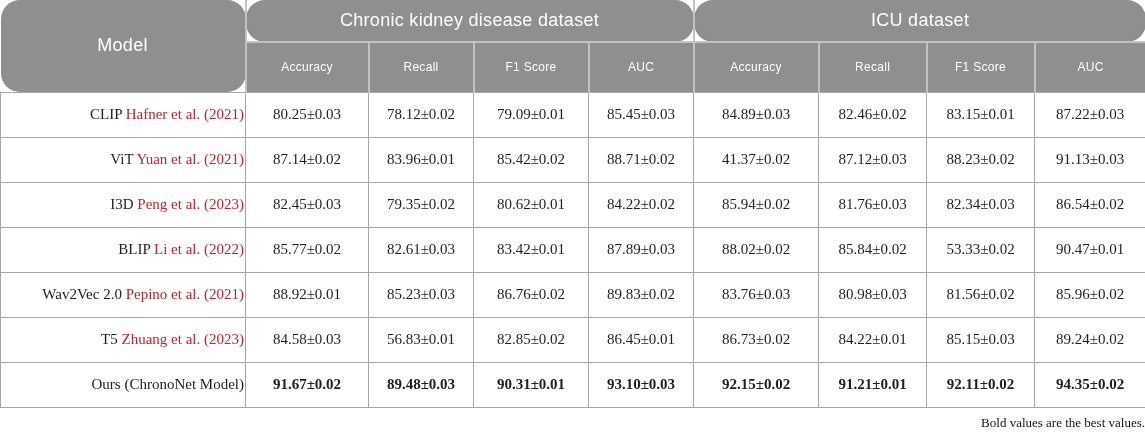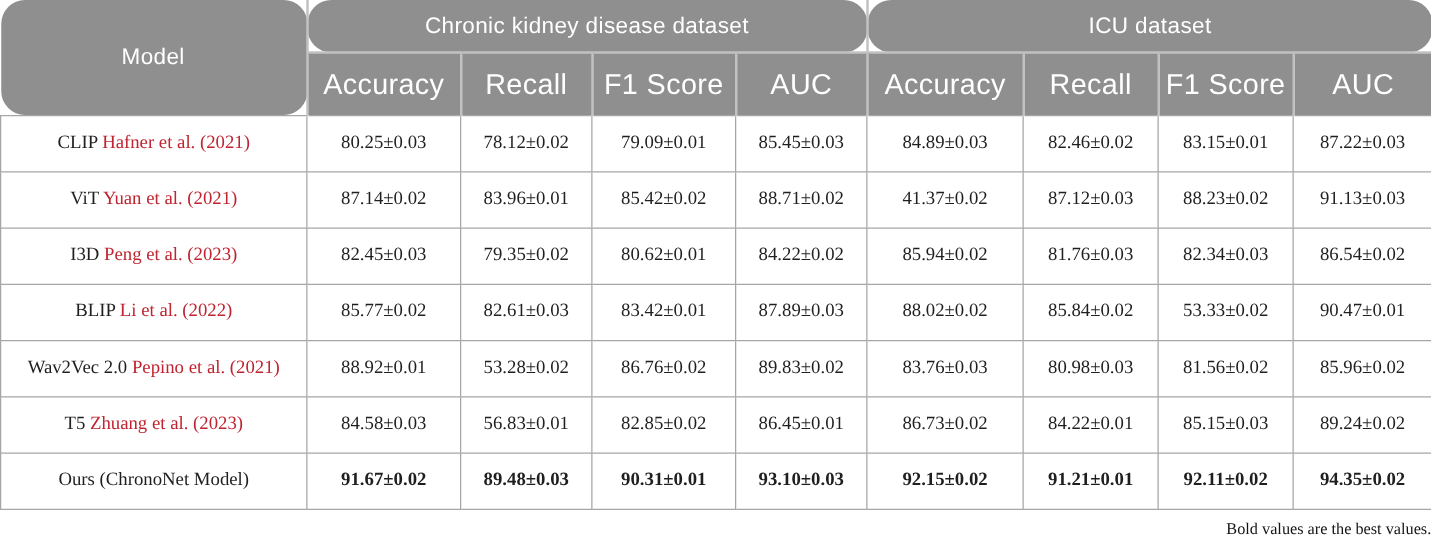--- a/index.html
+++ b/index.html
@@ -35,33 +35,33 @@
     font-family: "Liberation Sans", sans-serif;
     font-weight: 400;
     letter-spacing: 0.3px;
     text-align: center;
     vertical-align: middle;
     border: none;
   }
   thead tr.group-row { height: 42px; }
   thead tr.metric-row { height: 50px; }
   thead tr.group-row th { font-size: 18px; border-radius: 19px; }
-  thead tr.metric-row th { font-size: 23px; margin-left: 16px; }
+  thead tr.metric-row th { font-size: 12px; margin-left: 16px; }
   thead th.sep-left { border-left: 2px solid var(--header-divider); }
   thead tr.metric-row th { border-top: 2px solid var(--header-divider); }
   tbody td {
     border: 1px solid var(--body-border);
     text-align: center;
     vertical-align: middle;
     font-size: 15px;
     background: #ffffff;
   }
   tbody tr { height: 45px; }
   tbody tr.best td.value-cell { font-weight: bold; }
-  td.model-cell { font-size: 15px; }
+  td.model-cell { font-size: 15px; text-align: right; }
   .citation {
     color: var(--citation-red);
     cursor: pointer;
   }
   .footnote {
     margin: 7px 0 0 1px;
     font-size: 13px;
     font-family: "Liberation Serif", serif;
     color: #141414;
     text-align: right;
@@ -140,21 +140,21 @@
         <td class="value-cell">83.42±0.01</td>
         <td class="value-cell">87.89±0.03</td>
         <td class="value-cell">88.02±0.02</td>
         <td class="value-cell">85.84±0.02</td>
         <td class="value-cell">53.33±0.02</td>
         <td class="value-cell">90.47±0.01</td>
       </tr>
       <tr>
         <td class="model-cell"><span>Wav2Vec 2.0</span> <span class="citation">Pepino et al. (2021)</span></td>
         <td class="value-cell">88.92±0.01</td>
-        <td class="value-cell">53.28±0.02</td>
+        <td class="value-cell">85.23±0.03</td>
         <td class="value-cell">86.76±0.02</td>
         <td class="value-cell">89.83±0.02</td>
         <td class="value-cell">83.76±0.03</td>
         <td class="value-cell">80.98±0.03</td>
         <td class="value-cell">81.56±0.02</td>
         <td class="value-cell">85.96±0.02</td>
       </tr>
       <tr>
         <td class="model-cell"><span>T5</span> <span class="citation">Zhuang et al. (2023)</span></td>
         <td class="value-cell">84.58±0.03</td>

